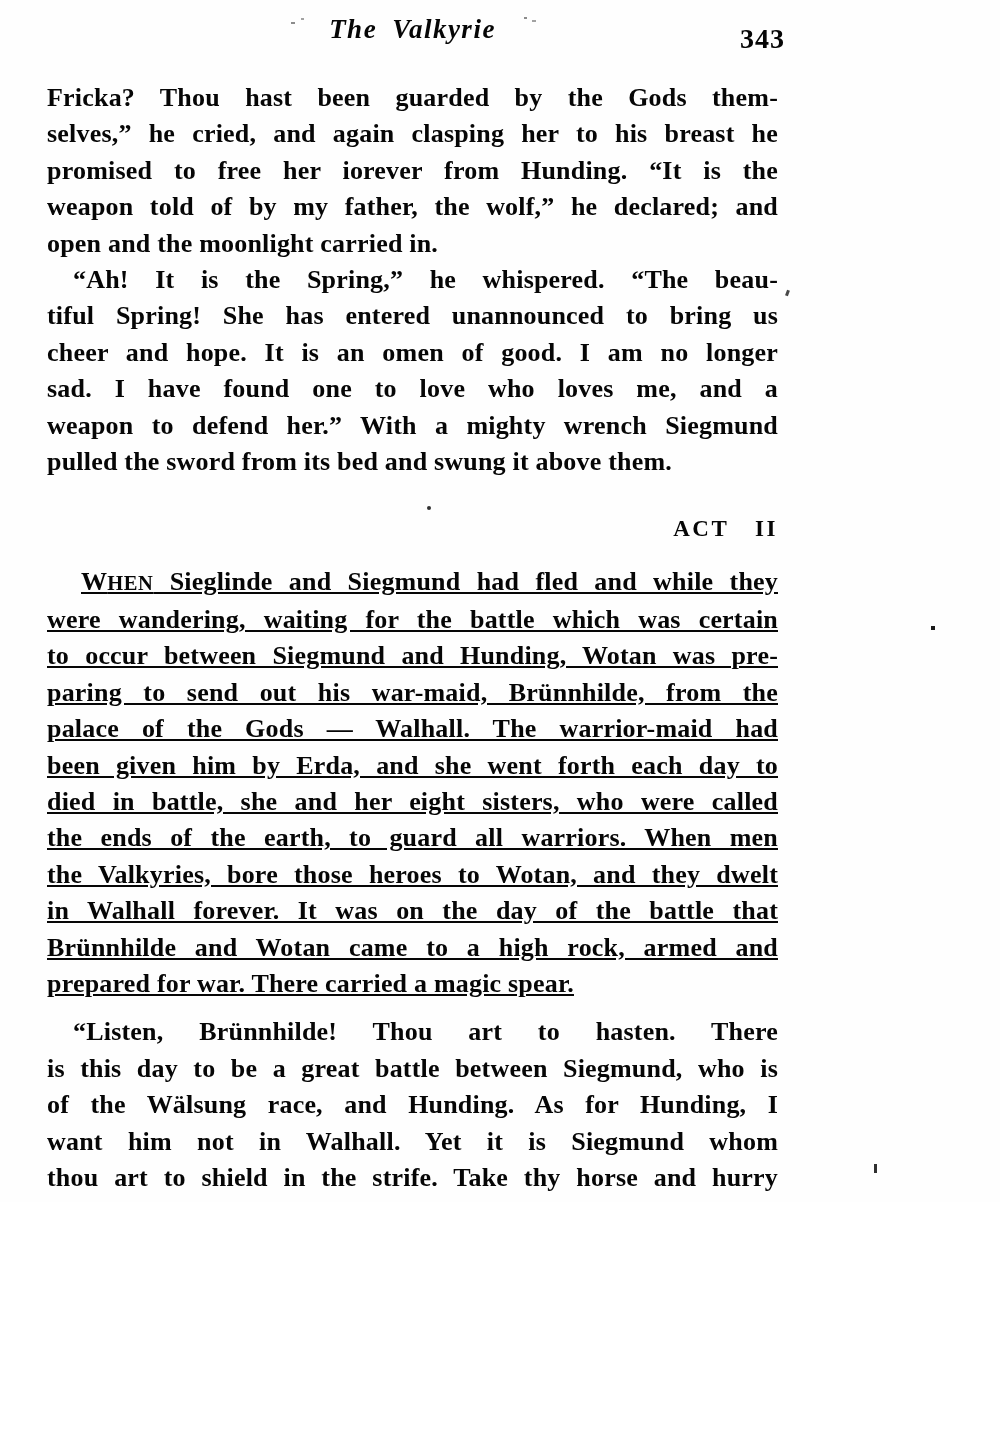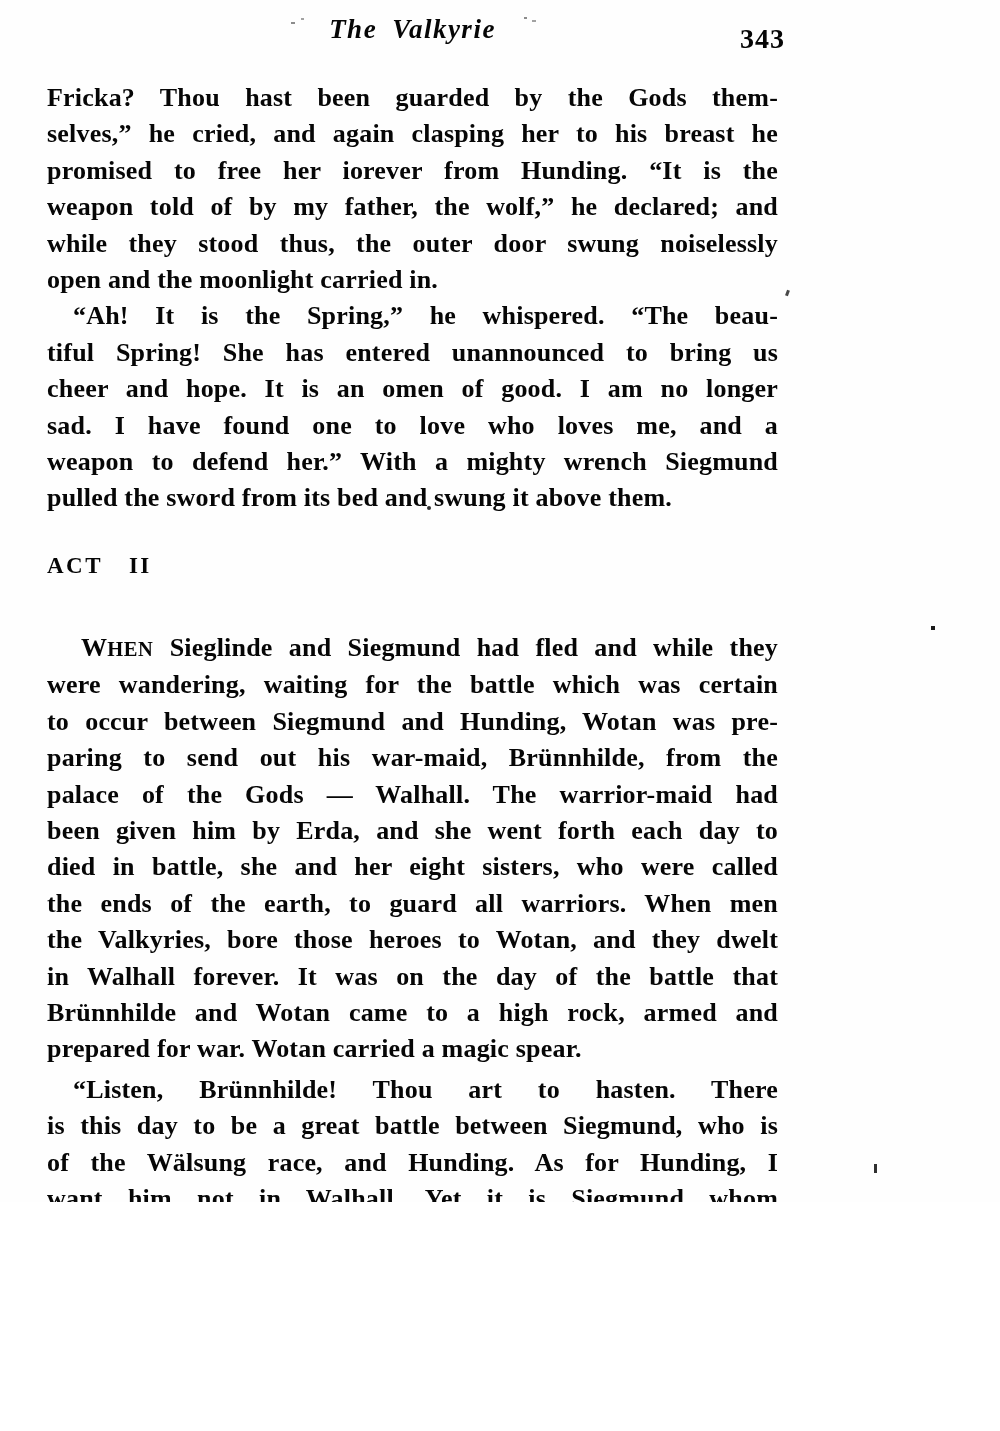--- a/index.html
+++ b/index.html
@@ -50,29 +50,29 @@
     text-align-last: justify;
   }
   .line.end { text-align-last: left; }
   .line.ind { text-indent: 26px; }
   .line.ind-wide { text-indent: 34px; }
   .lead-cap { font-size: 26px; }
   .lead-sc  { font-size: 20.5px; letter-spacing: 0.6px; }
   .act-heading {
     margin-top: 37px;
     line-height: 24px;
-    text-align: left;
+    text-align: right;
     font-weight: bold;
     font-size: 23px;
     letter-spacing: 2.5px;
     word-spacing: 18px;
   }
   .para { margin: 0; }
-  .para.p3 { margin-top: 52px; }
-  .para.p4 { margin-top: 4px; font-family: Liberation Serif, serif; }
+  .para.p3 { margin-top: 23px; text-decoration: underline; }
+  .para.p4 { margin-top: 12px; font-family: Liberation Serif, serif; }
   
   .sp {
     position: absolute;
     background: #1a1a1a;
   }
 </style>
 </head>
 <body>
 
 <div class="page-root">
@@ -82,21 +82,20 @@
     <div class="runhead-page">343</div>
   </div>
 
   <div class="textblock">
 
     <div class="para p1">
       <div class="line">Fricka?  Thou hast been guarded by the Gods them-</div>
       <div class="line">selves,” he cried, and again clasping her to his breast he</div>
       <div class="line">promised to free her iorever from Hunding.  “It is the</div>
       <div class="line">weapon told of by my father, the wolf,” he declared; and</div>
-      <div class="line">while they stood thus, the outer door swung noiselessly</div>
       <div class="line end">open and the moonlight carried in.</div>
     </div>
 
     <div class="para p2">
       <div class="line ind">“Ah!  It is the Spring,” he whispered.  “The beau-</div>
       <div class="line">tiful Spring!  She has entered unannounced to bring us</div>
       <div class="line">cheer and hope.  It is an omen of good.  I am no longer</div>
       <div class="line">sad.  I have found one to love who loves me, and a</div>
       <div class="line">weapon to defend her.”  With a mighty wrench Siegmund</div>
       <div class="line end">pulled the sword from its bed and swung it above them.</div>
@@ -109,21 +108,21 @@
       <div class="line">were wandering, waiting for the battle which was certain</div>
       <div class="line">to occur between Siegmund and Hunding, Wotan was pre-</div>
       <div class="line">paring to send out his war-maid, Brünnhilde, from the</div>
       <div class="line">palace of the Gods — Walhall.  The warrior-maid had</div>
       <div class="line">been given him by Erda, and she went forth each day to</div>
       <div class="line">died in battle, she and her eight sisters, who were called</div>
       <div class="line">the ends of the earth, to guard all warriors.  When men</div>
       <div class="line">the Valkyries, bore those heroes to Wotan, and they dwelt</div>
       <div class="line">in Walhall forever.  It was on the day of the battle that</div>
       <div class="line">Brünnhilde and Wotan came to a high rock, armed and</div>
-      <div class="line end">prepared for war.  Wotan carried a magic spear.</div>
+      <div class="line end">prepared for war.  There carried a magic spear.</div>
     </div>
 
     <div class="para p4">
       <div class="line ind">“Listen, Brünnhilde!  Thou art to hasten.  There</div>
       <div class="line">is this day to be a great battle between Siegmund, who is</div>
       <div class="line">of the Wälsung race, and Hunding.  As for Hunding, I</div>
       <div class="line">want him not in Walhall.  Yet it is Siegmund whom</div>
       <div class="line">thou art to shield in the strife.  Take thy horse and hurry</div>
     </div>
 

